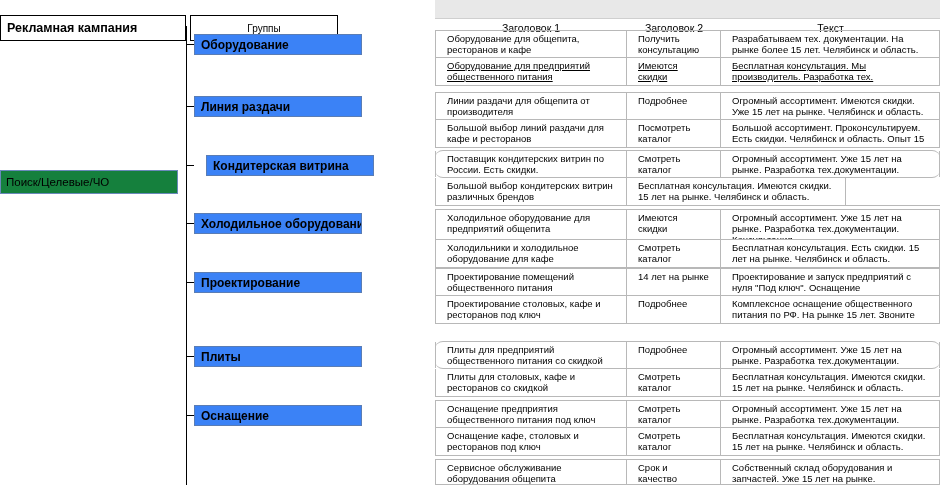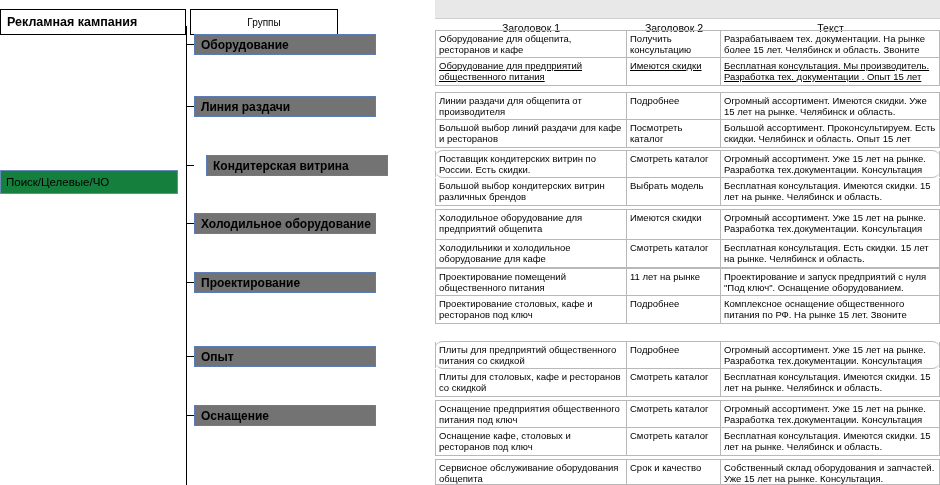--- a/index.html
+++ b/index.html
@@ -17,21 +17,21 @@
   }
   .sheet {
     position: relative;
     width: 940px;
     height: 485px;
   }
 
   
   .hdr-row {
     position: absolute;
-    top: 9px; left: 0;
+    top: 15px; left: 0;
     width: 940px;
     height: 26px;
     display: flex;
   }
   .hdr-campaign {
     width: 186px;
     height: 26px;
     border: 1px solid #000;
     border-right: 1px solid #000;
     display: flex;
@@ -112,22 +112,22 @@
     height: 459px;
     background: #000;
   }
 
   
   .group {
     position: absolute;
     left: 194px;
   }
   .group-label {
-    width: 182px;
-    background: #737373;
+    width: 168px;
+    background: #3b82f6;
     border: 1px solid #5a7db5;
     font-weight: bold;
     font-size: 12px;
     padding: 3px 6px;
     height: 21px;
     line-height: 15px;
     white-space: nowrap;
     overflow: hidden;
   }
   .group-connector {
@@ -145,21 +145,21 @@
     left: 435px;
     width: 505px;
   }
   .ad-row {
     display: flex;
     width: 505px;
     border-bottom: 1px solid #b8b8b8;
   }
   .ad-row .cell {
     border-right: 1px solid #b8b8b8;
-    padding: 2px 3px;
+    padding: 2px 11px;
     font-size: 9.5px;
     line-height: 11px;
     overflow: hidden;
   }
   .ad-row .c1 { width: 192px; border-left: 1px solid #b8b8b8; }
   .ad-row .c2 { width: 94px; }
   .ad-row .c3 { width: 219px; border-right: 1px solid #b8b8b8; }
   .ad-row.first { border-top: 1px solid #b8b8b8; }
 
   .ads-block { position: absolute; left: 0; width: 505px; }
@@ -204,21 +204,21 @@
       <div class="group" style="top: 213px;">
         <div class="group-connector" style="left: -8px;"></div>
         <div class="group-label">Холодильное оборудование</div>
       </div>
       <div class="group" style="top: 272px;">
         <div class="group-connector" style="left: -8px;"></div>
         <div class="group-label">Проектирование</div>
       </div>
       <div class="group" style="top: 346px;">
         <div class="group-connector" style="left: -8px;"></div>
-        <div class="group-label">Опыт</div>
+        <div class="group-label">Плиты</div>
       </div>
       <div class="group" style="top: 405px;">
         <div class="group-connector" style="left: -8px;"></div>
         <div class="group-label">Оснащение</div>
       </div>
       <div class="group" style="top: 463px; margin-top: 23px;">
         <div class="group-connector" style="left: -8px;"></div>
         <div class="group-label">Сервис</div>
       </div>
     </div>
@@ -248,40 +248,39 @@
         </div>
       </div>
       <div class="ads-block" style="top: 150px;">
         <div class="ad-row first" style="height: 28px; border-radius: 8px;">
           <div class="cell c1">Поставщик кондитерских витрин по России. Есть скидки.</div>
           <div class="cell c2">Смотреть каталог</div>
           <div class="cell c3">Огромный ассортимент. Уже 15 лет на рынке. Разработка тех.документации. Консультация</div>
         </div>
         <div class="ad-row" style="height: 28px;">
           <div class="cell c1">Большой выбор кондитерских витрин различных брендов</div>
-          <div class="cell c2">Выбрать модель</div>
           <div class="cell c3">Бесплатная консультация. Имеются скидки. 15 лет на рынке. Челябинск и область.</div>
         </div>
       </div>
       <div class="ads-block" style="top: 209px;">
         <div class="ad-row first" style="height: 31px;">
           <div class="cell c1">Холодильное оборудование для предприятий общепита</div>
           <div class="cell c2">Имеются скидки</div>
           <div class="cell c3">Огромный ассортимент. Уже 15 лет на рынке. Разработка тех.документации. Консультация</div>
         </div>
         <div class="ad-row" style="height: 28px;">
           <div class="cell c1">Холодильники и холодильное оборудование для кафе</div>
           <div class="cell c2">Смотреть каталог</div>
           <div class="cell c3">Бесплатная консультация. Есть скидки. 15 лет на рынке. Челябинск и область.</div>
         </div>
       </div>
       <div class="ads-block" style="top: 268px;">
         <div class="ad-row first" style="height: 28px;">
           <div class="cell c1">Проектирование помещений общественного питания</div>
-          <div class="cell c2">11 лет на рынке</div>
+          <div class="cell c2">14 лет на рынке</div>
           <div class="cell c3">Проектирование и запуск предприятий с нуля "Под ключ". Оснащение оборудованием.</div>
         </div>
         <div class="ad-row" style="height: 28px;">
           <div class="cell c1">Проектирование столовых, кафе и ресторанов под ключ</div>
           <div class="cell c2">Подробнее</div>
           <div class="cell c3">Комплексное оснащение общественного питания по РФ. На рынке 15 лет. Звоните</div>
         </div>
       </div>
       <div class="ads-block" style="top: 341px;">
         <div class="ad-row first" style="height: 28px; border-radius: 8px;">

